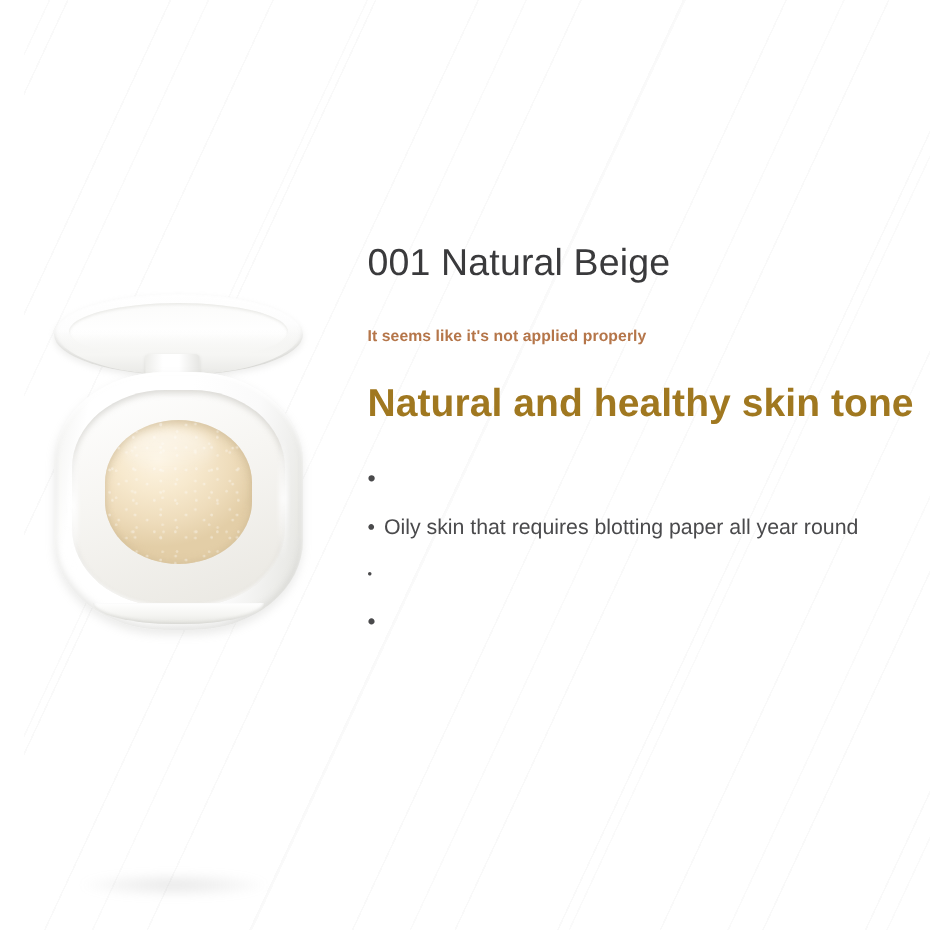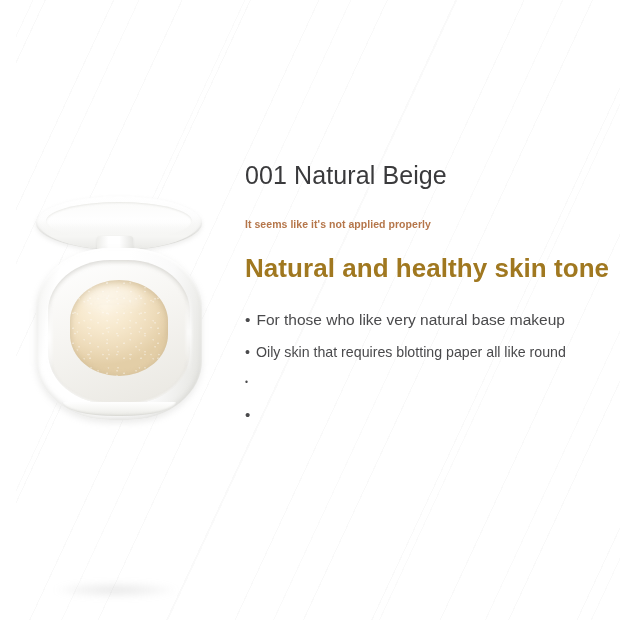--- a/index.html
+++ b/index.html
@@ -324,26 +324,25 @@
     <h1 class="product-title">001 Natural Beige</h1>
 
     <div class="note-line">It seems like it's not applied properly</div>
 
     <div class="subhead">Natural and healthy skin tone</div>
 
     <ul class="benefits">
 
       <li class="benefit benefit-lg">
         <span class="bullet-dot">•</span>
-        <span>For those who like very natural base makeup</span>
       </li>
 
       <li class="benefit benefit-md">
         <span class="bullet-dot">•</span>
-        <span>Oily skin that requires blotting paper all like round</span>
+        <span>Oily skin that requires blotting paper all year round</span>
       </li>
 
       <li class="benefit benefit-sm">
         <span class="bullet-dot">•</span>
       </li>
 
       <li class="benefit benefit-xl">
         <span class="bullet-dot">•</span>
       </li>
 

